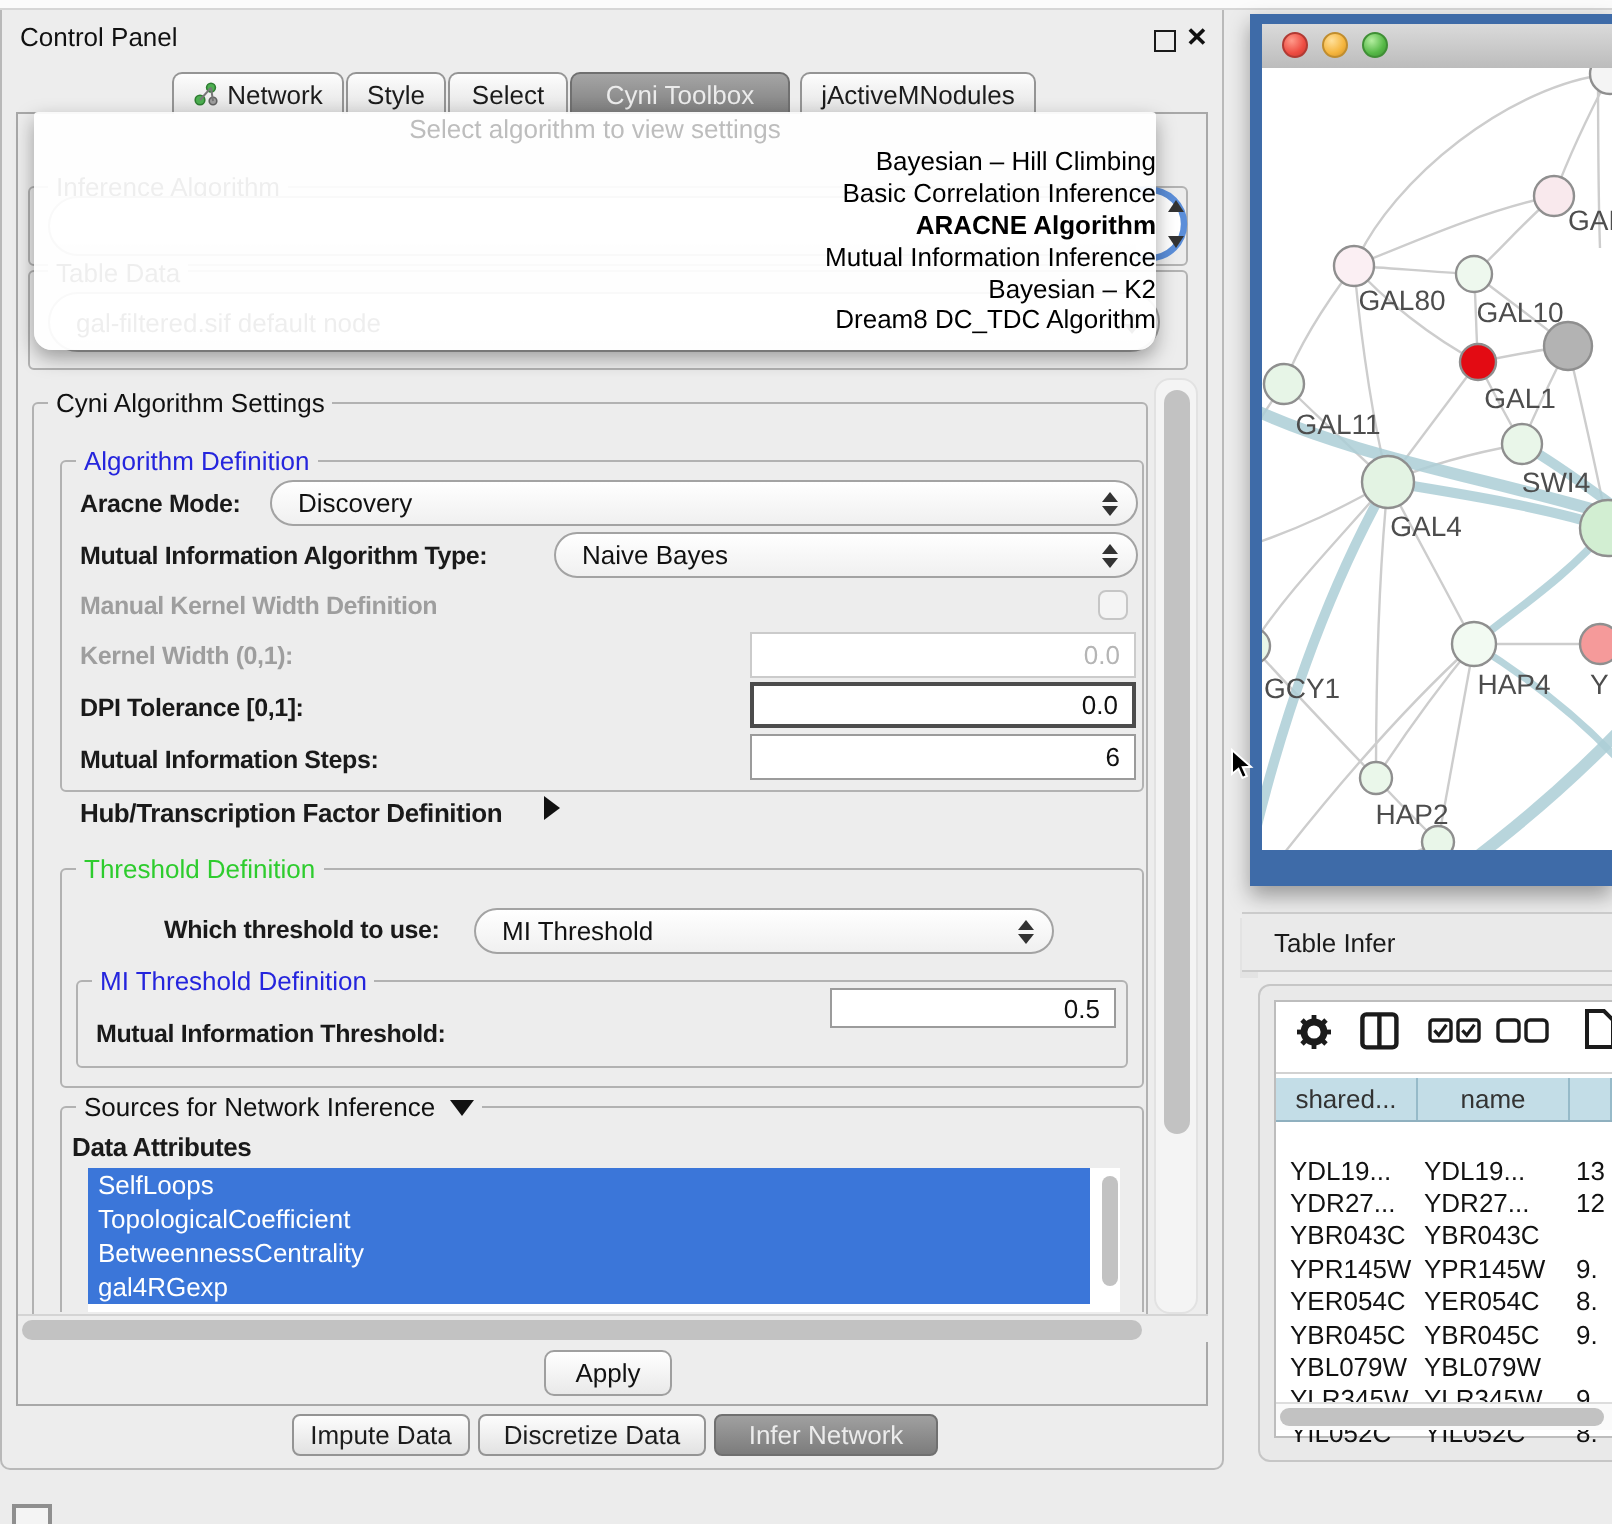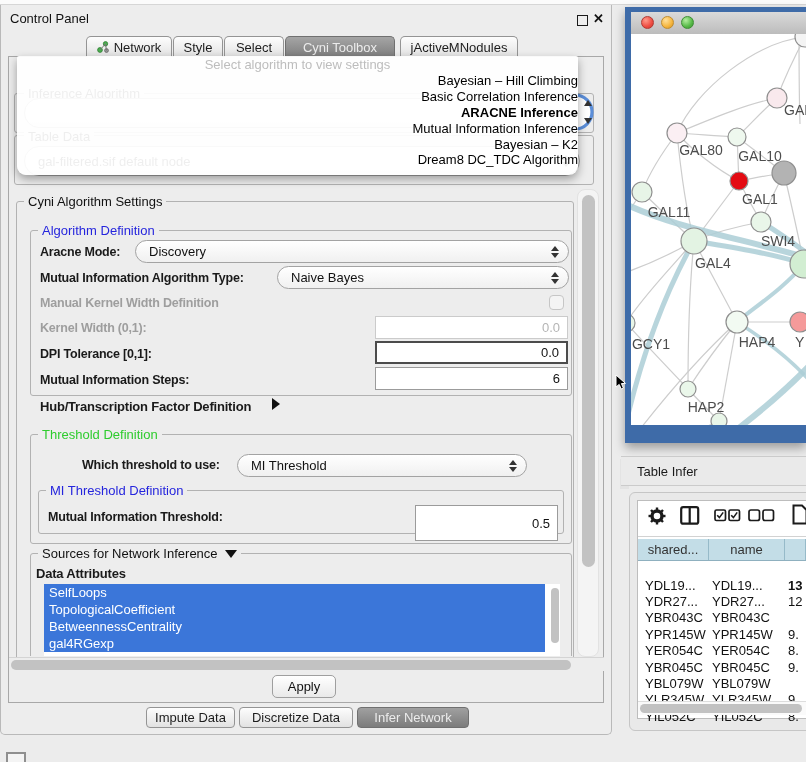--- a/index.html
+++ b/index.html
@@ -152,21 +152,21 @@
 
 <div class="lbl" style="left:82px;top:458px;">Which threshold to use:</div>
 <div class="combo" style="left:237px;top:454px;width:290px;height:23px;">
     <span>MI Threshold</span>
     <span class="stepper"></span>
   </div>
 
 <div class="groupbox" style="left:38px;top:490px;width:524px;height:42px;"></div>
 <div class="grouptitle blue" style="left:46px;top:483px;">MI Threshold Definition</div>
 <div class="lbl" style="left:48px;top:510px;">Mutual Information Threshold:</div>
-<div class="tinput" style="left:415px;top:505px;width:143px;height:36px;">0.5</div>
+<div class="tinput" style="left:415px;top:494px;width:143px;height:20px;">0.5</div>
 
 <div id="sources-clip" class="abs">
   <div class="groupbox" style="left:14px;top:13px;width:540px;height:110px;"></div>
   <div class="grouptitle" style="left:22px;top:6px;"><span>Sources for Network Inference</span> <span class="tri-down" style="margin-left:4px;"></span></div>
   <div class="lbl" style="left:20px;top:26px;font-size:13px;">Data Attributes</div>
   <div id="attr-list">
       <div class="attr-item">SelfLoops</div>
       <div class="attr-item">TopologicalCoefficient</div>
       <div class="attr-item">BetweennessCentrality</div>
       <div class="attr-item">gal4RGexp</div>
@@ -308,21 +308,21 @@
 <div id="tbl-toolbar-sep" class="abs"></div>
 <div id="tbl-head">
     <div class="thcell" style="left: 638px; width: 71px;">shared...</div>
     <div class="thcell" style="left: 709px; width: 76px;">name</div>
     <div class="thcell" style="left: 785px; width: 21px;"></div>
   </div>
 <div id="tbl-head-line" class="abs"></div>
 <div id="tbl-rows">
     <div class="trow abs" style="left: 645px; top: 561.5px;">YDL19...</div>
     <div class="trow abs" style="left: 712px; top: 561.5px;">YDL19...</div>
-    <div class="trow abs" style="left: 788px; top: 561.5px; font-weight: bold;">13</div>
+    <div class="trow abs" style="left: 788px; top: 561.5px;">13</div>
     <div class="trow abs" style="left: 645px; top: 577.9px;">YDR27...</div>
     <div class="trow abs" style="left: 712px; top: 577.9px;">YDR27...</div>
     <div class="trow abs" style="left: 788px; top: 577.9px;">12</div>
     <div class="trow abs" style="left: 645px; top: 594.3px;">YBR043C</div>
     <div class="trow abs" style="left: 712px; top: 594.3px;">YBR043C</div>
     <div class="trow abs" style="left: 645px; top: 610.7px;">YPR145W</div>
     <div class="trow abs" style="left: 712px; top: 610.7px;">YPR145W</div>
     <div class="trow abs" style="left: 788px; top: 610.7px;">9.</div>
     <div class="trow abs" style="left: 645px; top: 627.1px;">YER054C</div>
     <div class="trow abs" style="left: 712px; top: 627.1px;">YER054C</div>
@@ -340,17 +340,17 @@
     <div class="trow abs" style="left: 788px; top: 692.7px;">8.</div>
   </div>
 <div id="tbl-hsb" class="abs">
     <div class="sb-thumb"></div>
   </div>
 
 <div id="algo-popup" class="abs">
   <div class="hdr">Select algorithm to view settings</div>
 <div class="item">Bayesian – Hill Climbing</div>
     <div class="item">Basic Correlation Inference</div>
-    <div class="item bold">ARACNE Inference</div>
+    <div class="item bold">ARACNE Algorithm</div>
     <div class="item">Mutual Information Inference</div>
     <div class="item">Bayesian – K2</div>
     <div class="item">Dream8 DC_TDC Algorithm</div>
   </div>
 
 </body></html>

